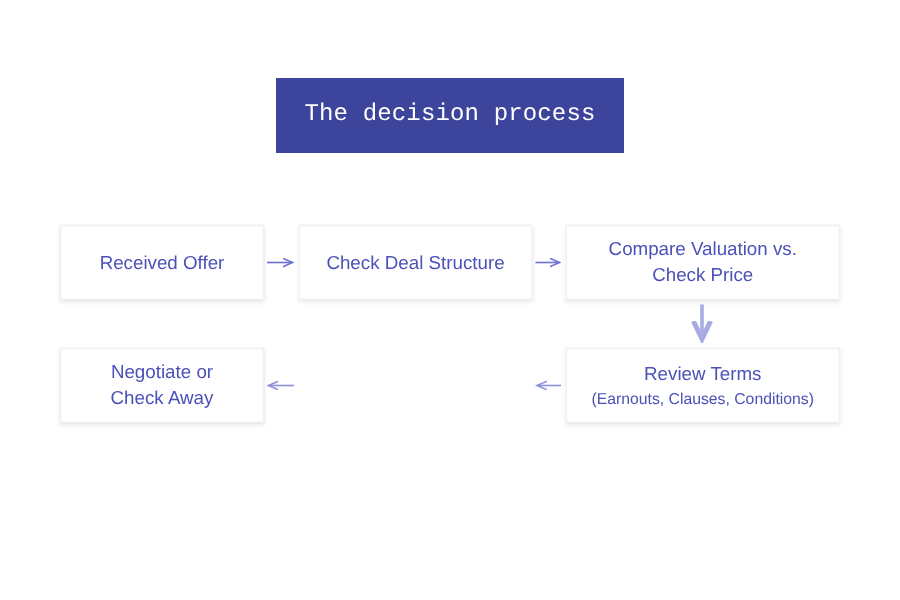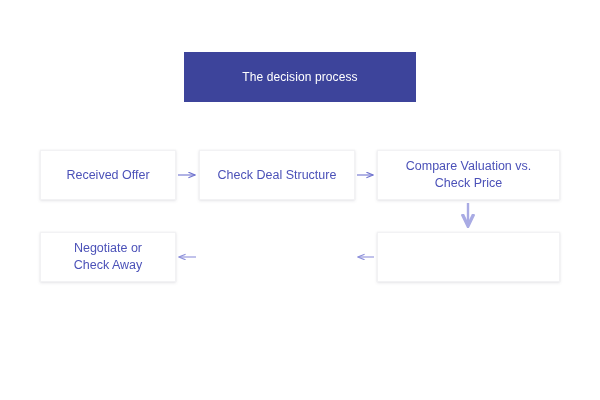--- a/index.html
+++ b/index.html
@@ -29,26 +29,27 @@
     width: 232px;
     height: 50px;
     background: #3d449b;
     display: flex;
     align-items: center;
     justify-content: center;
     box-sizing: border-box;
   }
   .title-banner .title-text {
     color: #ffffff;
-    font-size: 12px;
+    font-size: 16px;
     font-weight: 400;
     letter-spacing: 0.1px;
     line-height: 1.2;
     text-align: center;
     white-space: nowrap;
+    font-family: Liberation Mono, monospace;
   }
 
   
   .node {
     position: absolute;
     background: #ffffff;
     box-sizing: border-box;
     border: 1px solid #f2f2f4;
     box-shadow: 0 1px 3px rgba(60, 60, 90, 0.13),
                 0 0 1px rgba(60, 60, 90, 0.10);
@@ -133,20 +134,22 @@
   <div class="node" id="node-received-offer">
     <span class="node-label">Received Offer</span>
   </div>
 
   <div class="node" id="node-compare-valuation">
     <span class="node-label">Compare Valuation vs.
 Check Price</span>
   </div>
 
   <div class="node" id="node-review-terms">
+    <span class="node-label">Review Terms</span>
+    <span class="node-sublabel">(Earnouts, Clauses, Conditions)</span>
   </div>
 
 
   <div class="node" id="node-negotiate">
     <span class="node-label">Negotiate or
 Check Away</span>
   </div>
 
 </div>
 

